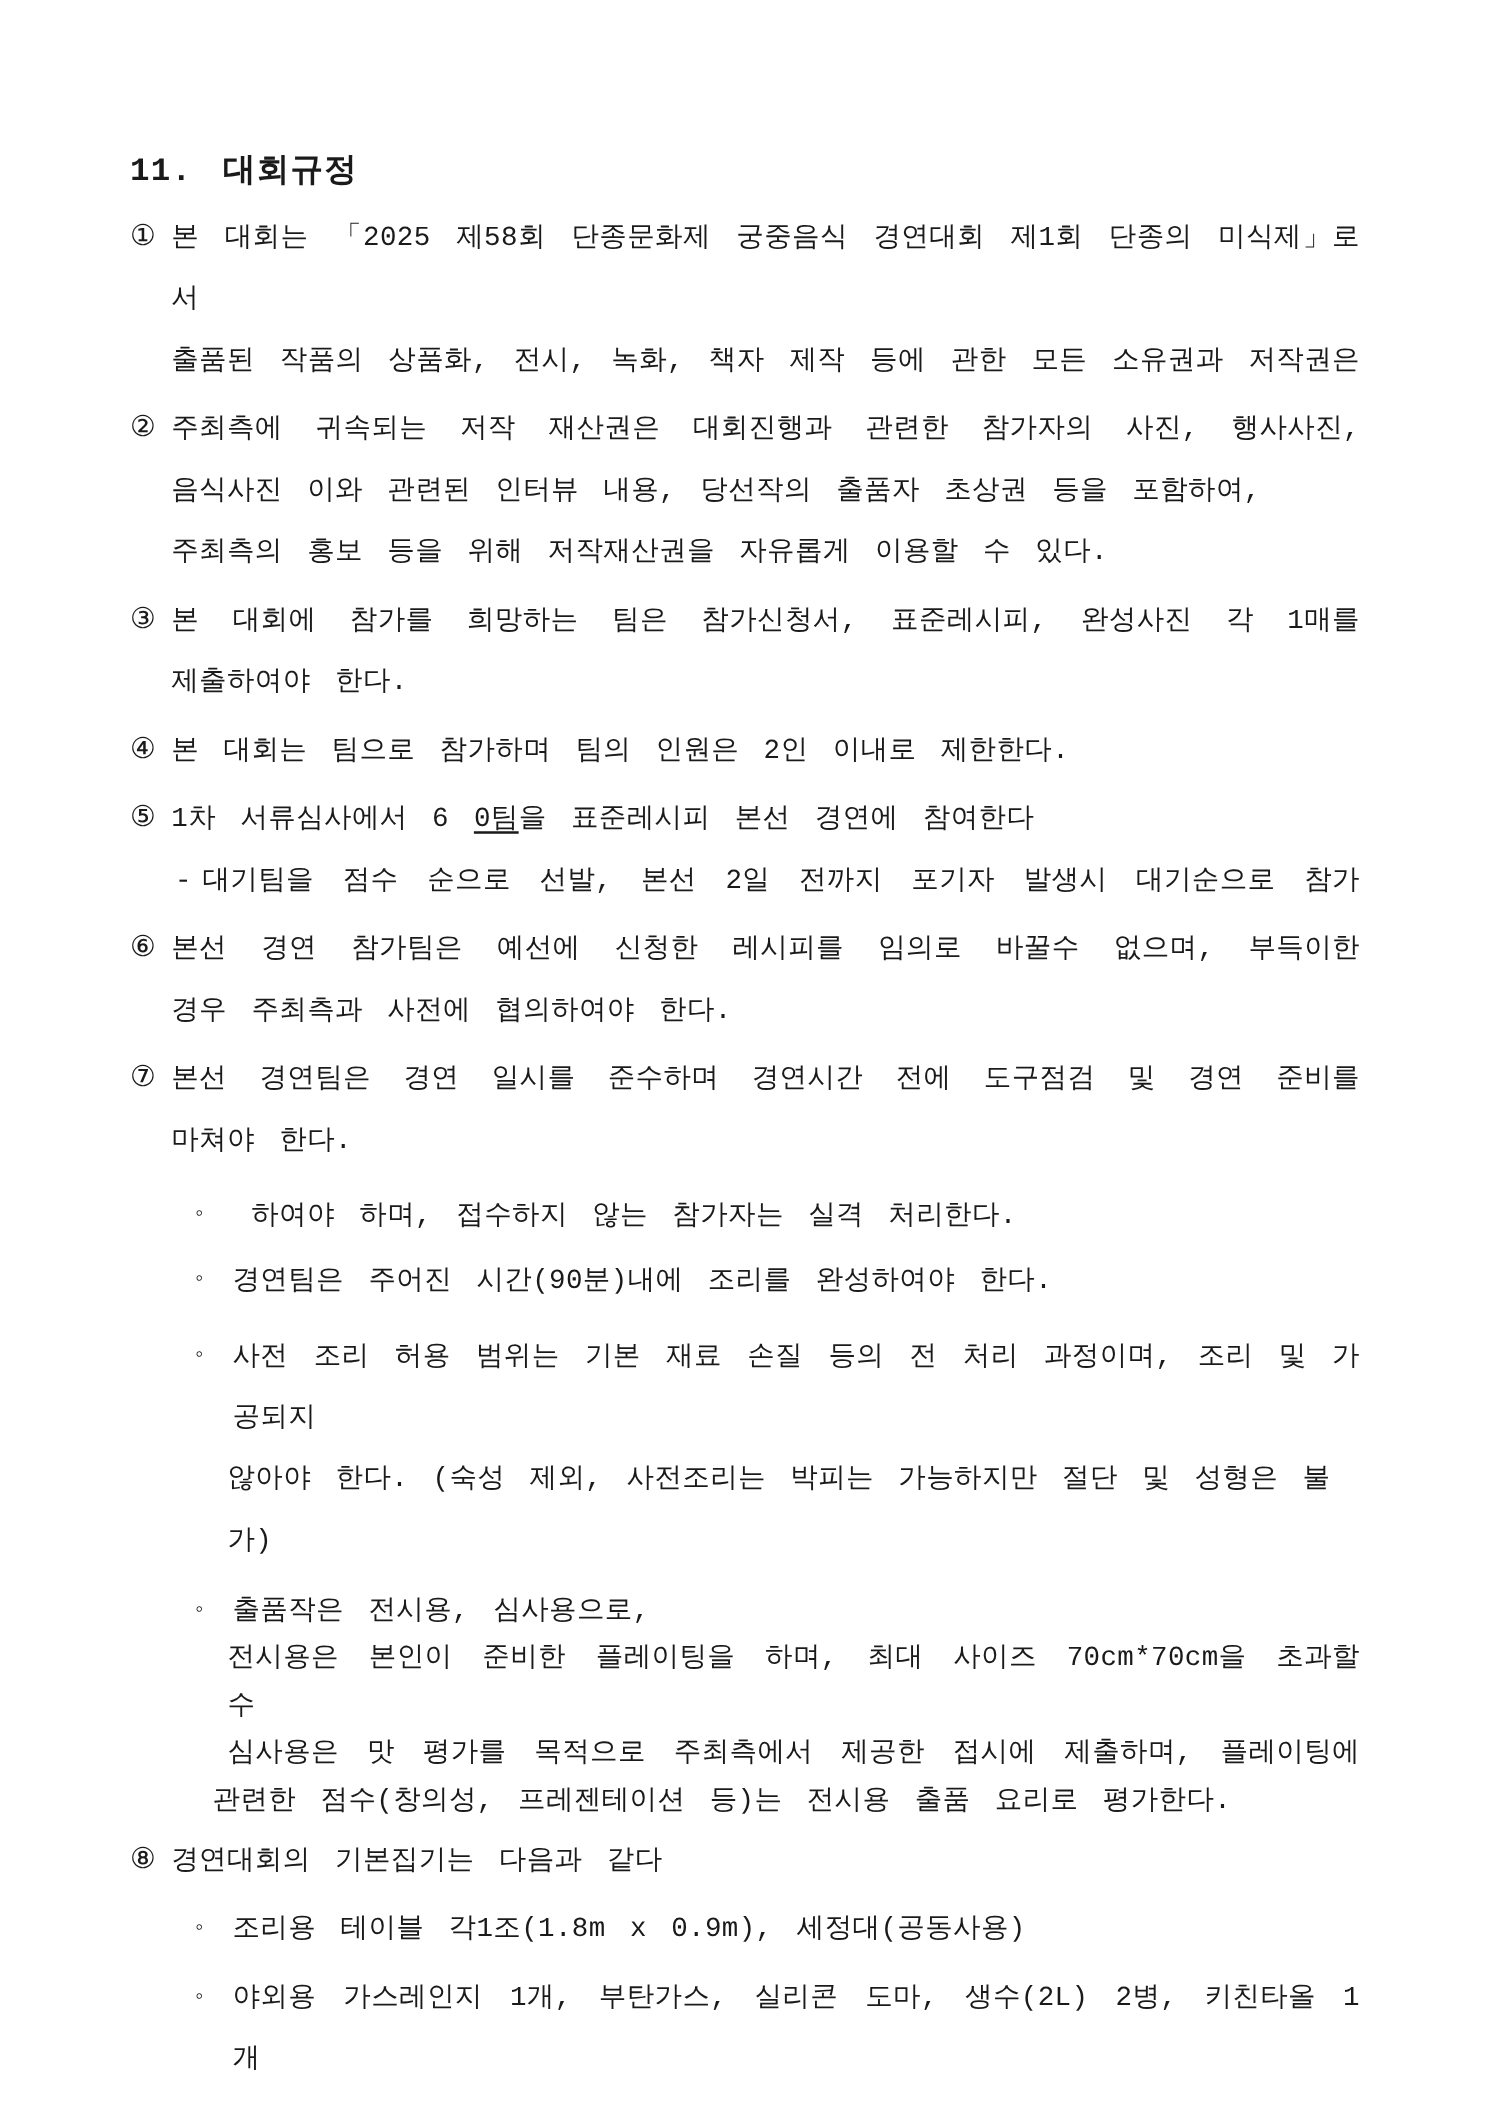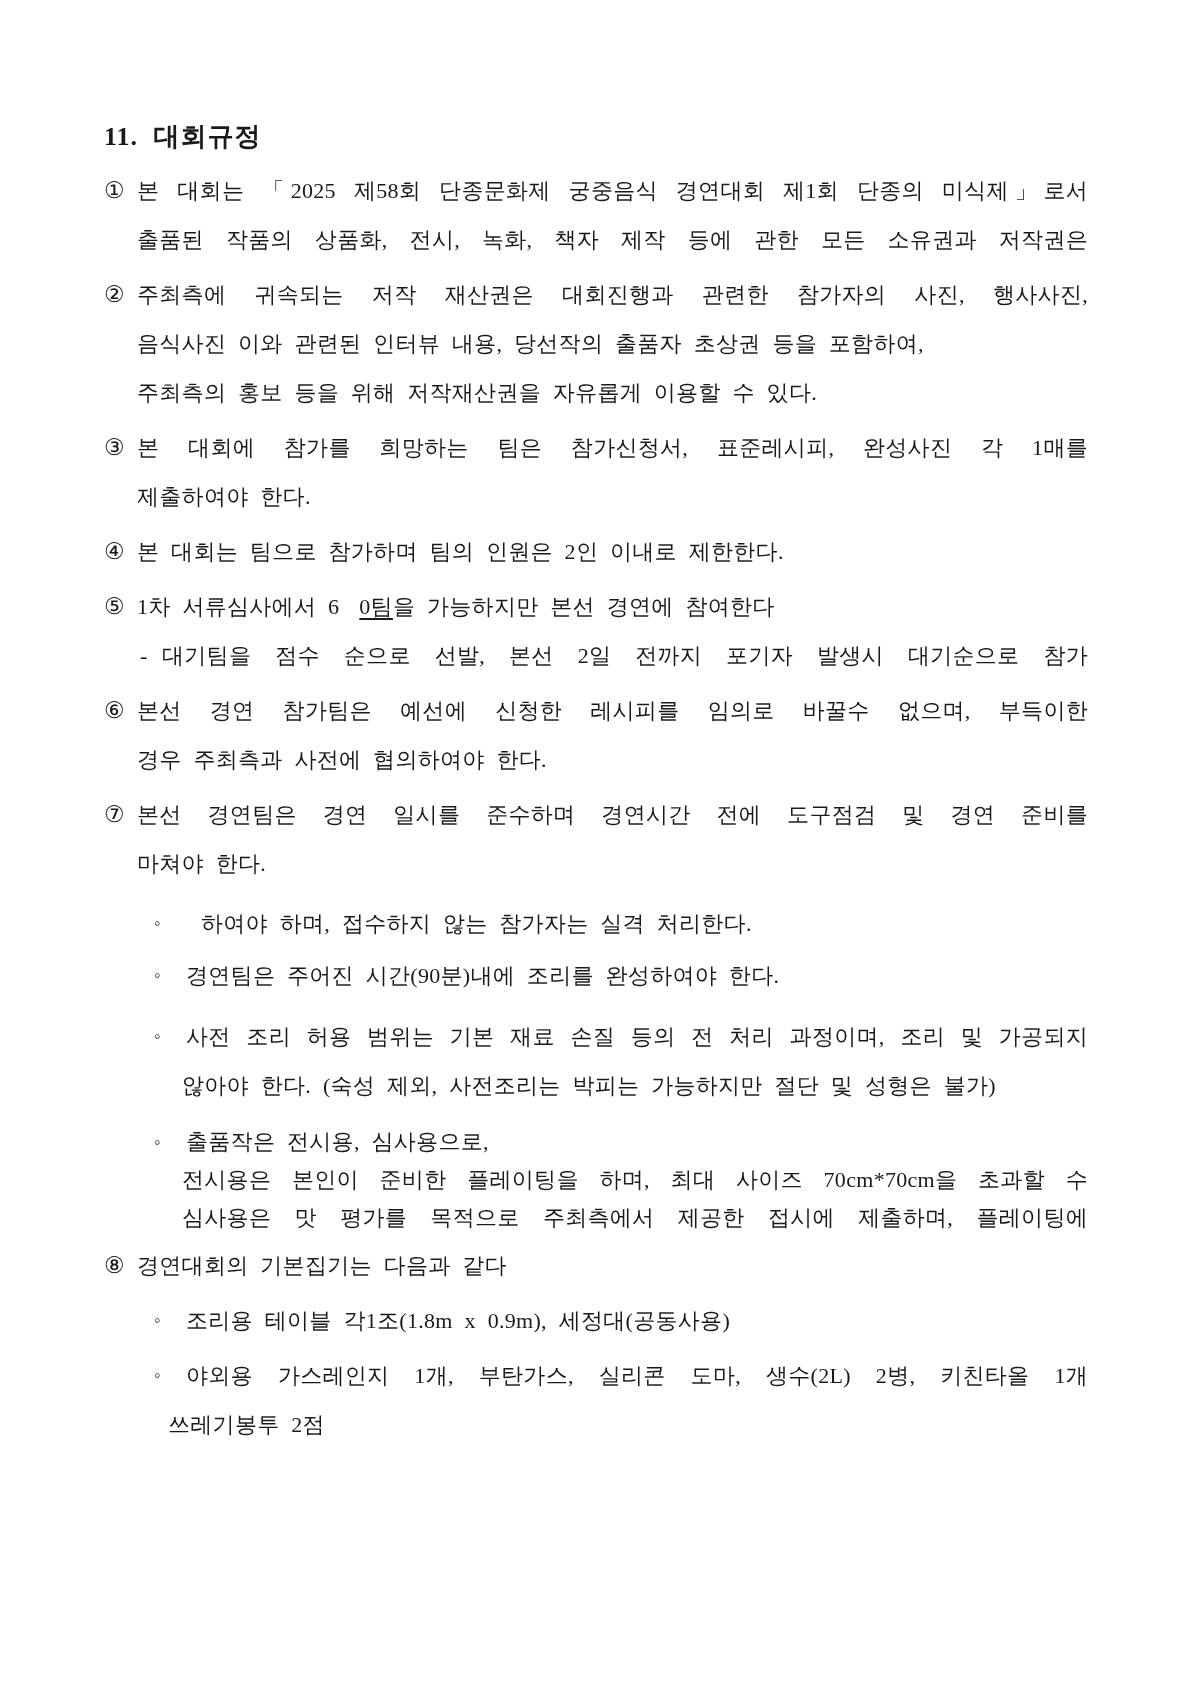--- a/index.html
+++ b/index.html
@@ -2,21 +2,21 @@
 <html><head>
 <meta charset="utf-8">
 <style>
   html, body { margin: 0; padding: 0; background: #ffffff; }
   .page {
     position: relative;
     width: 1190px;
     height: 1682px;
     background: #ffffff;
     overflow: hidden;
-    font-family: Liberation Serif, serif;
+    font-family: Liberation Mono, monospace;
     color: #1a1a1a;
   }
   .content {
     box-sizing: border-box;
     width: 1190px;
     padding: 116px 102px 0 104px;
   }
   .title {
     font-size: 26px;
     font-weight: bold;
@@ -85,21 +85,21 @@
     </div>
 
     <div class="block mt6">
       <div class="ln m-text">
         <span class="mk mk-item">④</span><span>본 대회는 팀으로 참가하며 팀의 인원은 2인 이내로 제한한다.</span>
       </div>
     </div>
 
     <div class="block mt6">
       <div class="ln m-text">
-        <span class="mk mk-item">⑤</span><span>1차 서류심사에서 6</span><span class="u">0팀</span><span>을 가능하지만 본선 경연에 참여한다</span>
+        <span class="mk mk-item">⑤</span><span>1차 서류심사에서 6</span><span class="u">0팀</span><span>을 표준레시피 본선 경연에 참여한다</span>
       </div>
       <div class="ln dash-text fill">
         <span class="mk mk-dash">-</span><span>대기팀을 점수 순으로 선발, 본선 2일 전까지 포기자 발생시 대기순으로 참가</span>
       </div>
     </div>
 
     <div class="block mt6">
       <div class="ln m-text fill">
         <span class="mk mk-item">⑥</span><span>본선 경연 참가팀은 예선에 신청한 레시피를 임의로 바꿀수 없으며, 부득이한</span>
       </div>
@@ -132,20 +132,21 @@
       </div>
       <div class="ln sub-cont2">않아야 한다. (숙성 제외, 사전조리는 박피는 가능하지만 절단 및 성형은 불가)</div>
     </div>
 
     <div class="block tight mt13">
       <div class="ln sub-text">
         <span class="mk mk-bullet">◦</span><span>출품작은 전시용, 심사용으로,</span>
       </div>
       <div class="ln sub-cont2 fill">전시용은 본인이 준비한 플레이팅을 하며, 최대 사이즈 70cm*70cm을 초과할 수</div>
       <div class="ln sub-cont2 fill">심사용은 맛 평가를 목적으로 주최측에서 제공한 접시에 제출하며, 플레이팅에</div>
+      <div class="ln sub-cont3">관련한 점수(창의성, 프레젠테이션 등)는 전시용 출품 요리로 평가한다.</div>
     </div>
 
     <div class="block mt4">
       <div class="ln m-text">
         <span class="mk mk-item">⑧</span><span>경연대회의 기본집기는 다음과 같다</span>
       </div>
     </div>
 
     <div class="block mt6">
       <div class="ln sub-text">

